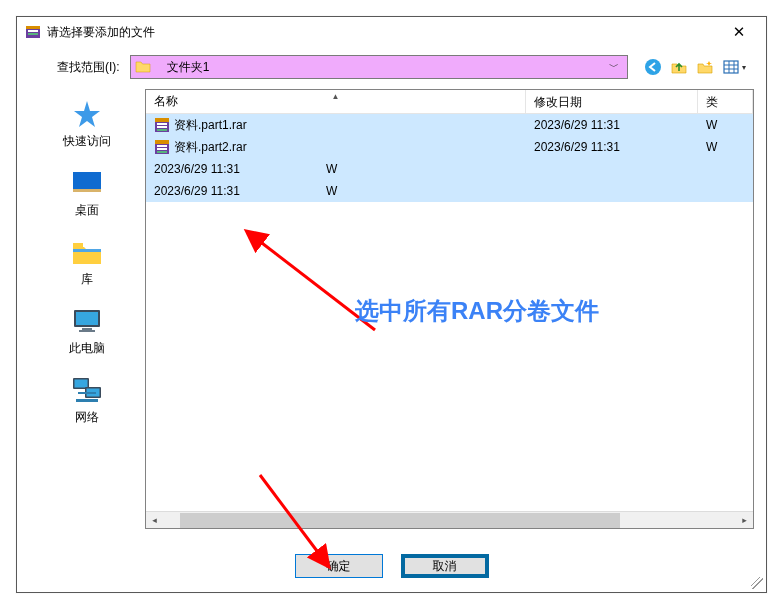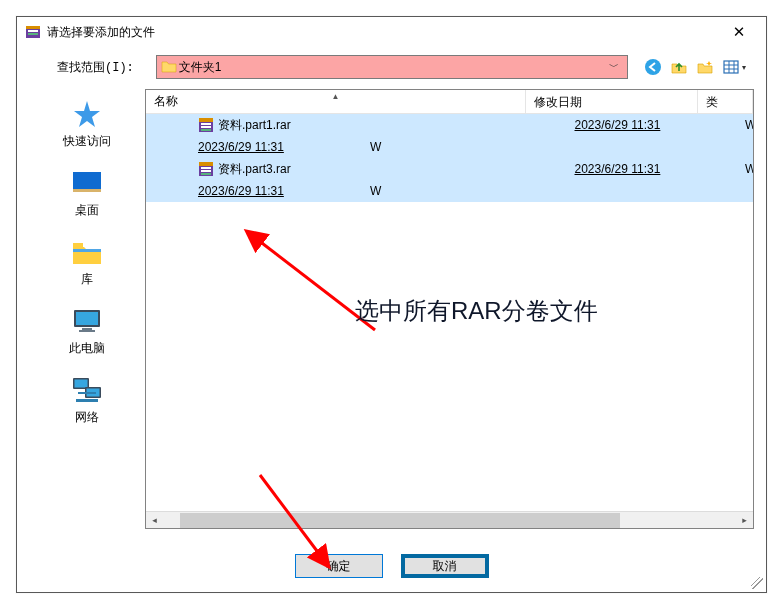--- a/index.html
+++ b/index.html
@@ -40,30 +40,30 @@
     justify-content: center;
     font-size: 15px;
     color: #000;
   }
   .toolbar-row {
     display: flex;
     align-items: center;
     padding: 8px 20px 8px 40px;
     gap: 6px;
   }
-  .lookin-label { font-size: 12px; margin-right: 16px; font-family: Liberation Mono, monospace; }
+  .lookin-label { font-size: 12px; margin-right: 4px; }
   .path-combo {
     flex: 1;
     height: 24px;
     border: 1px solid #7a7a7a;
     display: flex;
     align-items: center;
     padding: 0 4px;
-    gap: 2px;
-    background: #fca5a5;
+    gap: 16px;
+    background: #f0abfc;
     position: relative;
   }
   .path-combo .folder-icon { width: 16px; height: 16px; }
   .path-combo .combo-text { flex:1; font-size: 12px; }
   .path-combo .dropdown-arrow {
     width: 18px;
     text-align: center;
     font-size: 10px;
     color: #333;
   }
@@ -114,26 +114,25 @@
   .col-name { width: 380px; display:flex; justify-content:space-between; align-items:center; }
   .col-date { width: 172px; }
   .col-type { flex: 1; }
   .sort-indicator { font-size: 8px; color:#555; position:absolute; left:50%; top:2px; transform:translateX(-50%);}
   .file-rows { flex: 1; overflow: hidden; }
   .file-row {
     display: flex;
     height: 22px;
     align-items: center;
     font-size: 12px;
-    padding-left: 44px;
   }
   .file-row.selected { background: #cde8ff; }
   .cell { padding: 0 8px; white-space: nowrap; overflow: hidden; }
   .cell-name { width: 380px; display: flex; align-items: center; gap: 4px; }
-  .cell-date { width: 172px; text-decoration: underline; }
+  .cell-date { width: 172px; }
   .cell-type { flex:1; }
   .rar-icon { width: 16px; height: 16px; flex: none; }
   .hscroll {
     height: 17px;
     background: #f0f0f0;
     border-top: 1px solid #dcdcdc;
     display: flex;
     align-items:center;
   }
   .hscroll .thumb {
@@ -167,23 +166,23 @@
   .btn.default { border: 1.5px solid #0078d7; }
   .resize-grip {
     position:absolute; right:3px; bottom:3px; width:12px; height:12px;
     background:
       linear-gradient(135deg, transparent 0 6px, #999 6px 7px, transparent 7px 9px, #999 9px 10px, transparent 10px);
   }
   
   .annotation { position:absolute; pointer-events:none; }
   .anno-text {
     position:absolute;
-    color: #0f172a;
+    color: #3b82f6;
     font-size: 24px;
-    font-weight: 400;
+    font-weight: 700;
     white-space: nowrap;
   }
 </style>
 </head>
 <body>
 
 <div class="window">
 
   <div class="titlebar">
     <div class="titlebar-left">
@@ -309,34 +308,34 @@
   <rect x="3" y="6" width="10" height="2" fill="#fff"></rect>
   <rect x="3" y="9" width="10" height="2" fill="#fff"></rect>
   <rect x="3" y="12" width="10" height="2" fill="#57b47c"></rect>
 </svg>
               <span>资料.part1.rar</span>
             </div>
             <div class="cell cell-date"><span>2023/6/29 11:31</span></div>
             <div class="cell cell-type"><span>W</span></div>
           </div>
           <div class="file-row selected">
-            <div class="cell cell-date"><span>2023/6/29 11:31</span></div>
-            <div class="cell cell-type"><span>W</span></div>
-          </div>
-          <div class="file-row selected">
             <div class="cell cell-name">
               <svg class="rar-icon" viewBox="0 0 16 16">
   <rect x="1" y="1" width="14" height="14" fill="#6b3fa0"></rect>
   <rect x="1" y="1" width="14" height="4" fill="#d98e00"></rect>
   <rect x="3" y="6" width="10" height="2" fill="#fff"></rect>
   <rect x="3" y="9" width="10" height="2" fill="#fff"></rect>
   <rect x="3" y="12" width="10" height="2" fill="#57b47c"></rect>
 </svg>
-              <span>资料.part3.rar</span>
+              <span>资料.part2.rar</span>
             </div>
+            <div class="cell cell-date"><span>2023/6/29 11:31</span></div>
+            <div class="cell cell-type"><span>W</span></div>
+          </div>
+          <div class="file-row selected">
             <div class="cell cell-date"><span>2023/6/29 11:31</span></div>
             <div class="cell cell-type"><span>W</span></div>
           </div>
           <div class="file-row selected">
             <div class="cell cell-date"><span>2023/6/29 11:31</span></div>
             <div class="cell cell-type"><span>W</span></div>
           </div>
         </div>
       <div class="hscroll">
         <div class="arrow">◂</div>

